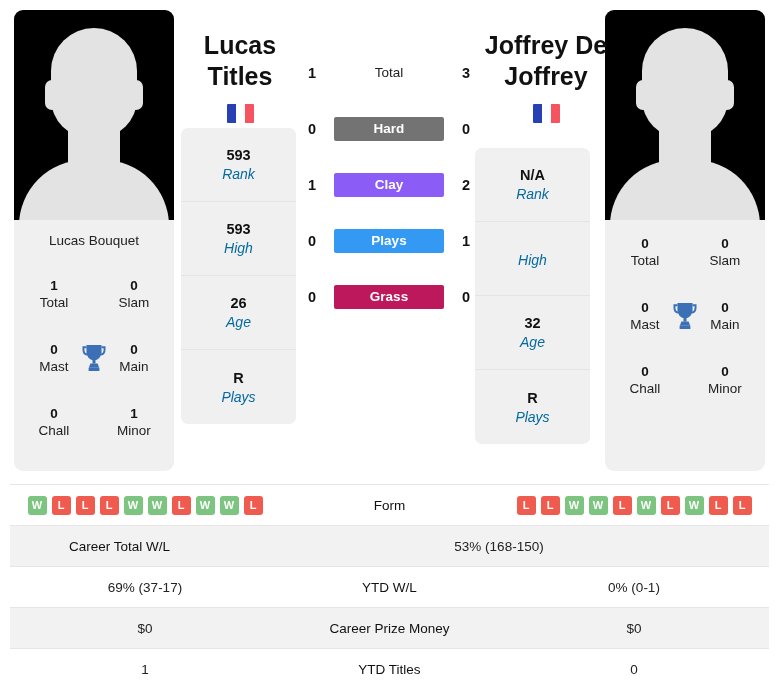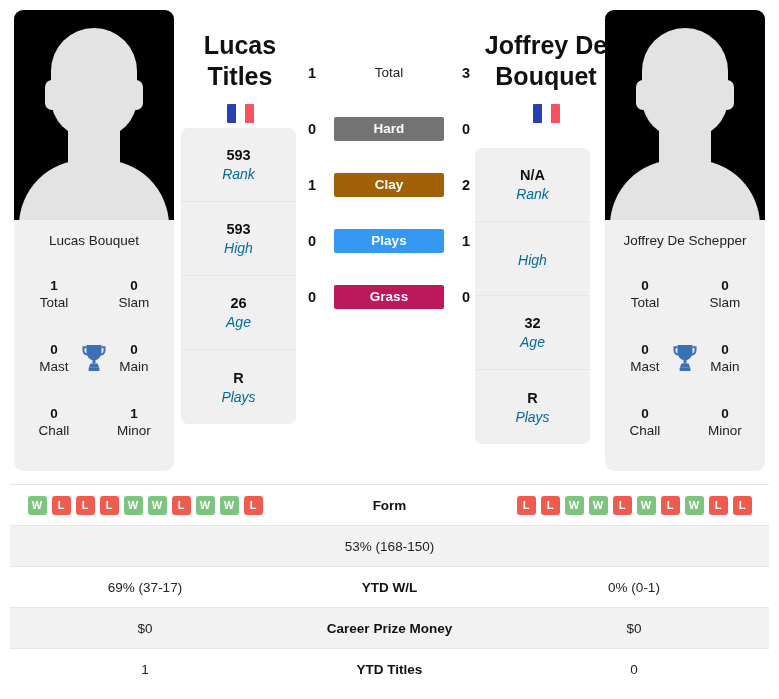--- a/index.html
+++ b/index.html
@@ -119,21 +119,21 @@
   
   .table { position: absolute; left: 10px; top: 484px; width: 759px; }
   .trow {
     display: flex; align-items: center; height: 41px;
     border-top: 1px solid #e6e6e6;
   }
   .trow.alt { background: #f2f2f2; }
   .tcell {
     flex: 1; text-align: center; font-size: 13.5px; color: #222;
   }
-  .tcell.mid { font-weight: bold; color: #111; flex: 0 0 219px; }
+  .tcell.mid { font-weight: normal; color: #111; flex: 0 0 219px; }
   .form-wrap {
     display: flex; gap: 5px; justify-content: center; align-items: center;
   }
   .fbadge {
     width: 19px; height: 19px; border-radius: 3px;
     font-size: 11px; font-weight: bold; color: #ffffff;
     display: flex; align-items: center; justify-content: center;
   }
 </style>
 </head>
@@ -188,21 +188,20 @@
     </div>
 
     <div class="avatar-card right">
       <div class="avatar-photo">
         <div class="sil-head"></div>
         <div class="sil-ear-l"></div>
         <div class="sil-ear-r"></div>
         <div class="sil-neck"></div>
         <div class="sil-body"></div>
       </div>
-      <div class="avatar-name">Joffrey De Schepper</div>
       <div class="titles-grid">
         <div class="title-cell">
           <span class="title-val">0</span>
           <span class="title-lab">Total</span>
         </div>
         <div class="title-cell">
           <span class="title-val">0</span>
           <span class="title-lab">Slam</span>
         </div>
         <div class="title-cell">
@@ -236,42 +235,42 @@
       <div class="player-name">Titles</div>
       <div class="flag">
         <i class="b"></i>
           <i class="w"></i>
           <i class="r"></i>
       </div>
     </div>
 
     <div class="name-block right">
       <div class="player-name">Joffrey De</div>
-      <div class="player-name">Bouquet</div>
+      <div class="player-name">Joffrey</div>
       <div class="flag">
         <i class="b"></i>
           <i class="w"></i>
           <i class="r"></i>
       </div>
     </div>
 
     <div class="surfaces">
       <div class="srow">
         <span class="snum">1</span>
         <span class="sbadge plain">Total</span>
         <span class="snum">3</span>
       </div>
       <div class="srow">
         <span class="snum">0</span>
         <span class="sbadge" style="background:#737373">Hard</span>
         <span class="snum">0</span>
       </div>
       <div class="srow">
         <span class="snum">1</span>
-        <span class="sbadge" style="background:#a16207">Clay</span>
+        <span class="sbadge" style="background:#8b5cf6">Clay</span>
         <span class="snum">2</span>
       </div>
       <div class="srow">
         <span class="snum">0</span>
         <span class="sbadge" style="background:#3399f3">Plays</span>
         <span class="snum">1</span>
       </div>
       <div class="srow">
         <span class="snum">0</span>
         <span class="sbadge" style="background:#be185d">Grass</span>
@@ -347,20 +346,21 @@
             <span class="fbadge" style="background: rgb(124, 196, 127);">W</span>
             <span class="fbadge" style="background: rgb(240, 91, 79);">L</span>
             <span class="fbadge" style="background: rgb(124, 196, 127);">W</span>
             <span class="fbadge" style="background: rgb(240, 91, 79);">L</span>
             <span class="fbadge" style="background: rgb(240, 91, 79);">L</span>
           </div>
       </div>
     </div>
 
     <div class="trow alt">
+      <div class="tcell mid">Career Total W/L</div>
       <div class="tcell">53% (168-150)</div>
     </div>
 
     <div class="trow">
       <div class="tcell">69% (37-17)</div>
       <div class="tcell mid">YTD W/L</div>
       <div class="tcell">0% (0-1)</div>
     </div>
 
     <div class="trow alt">

